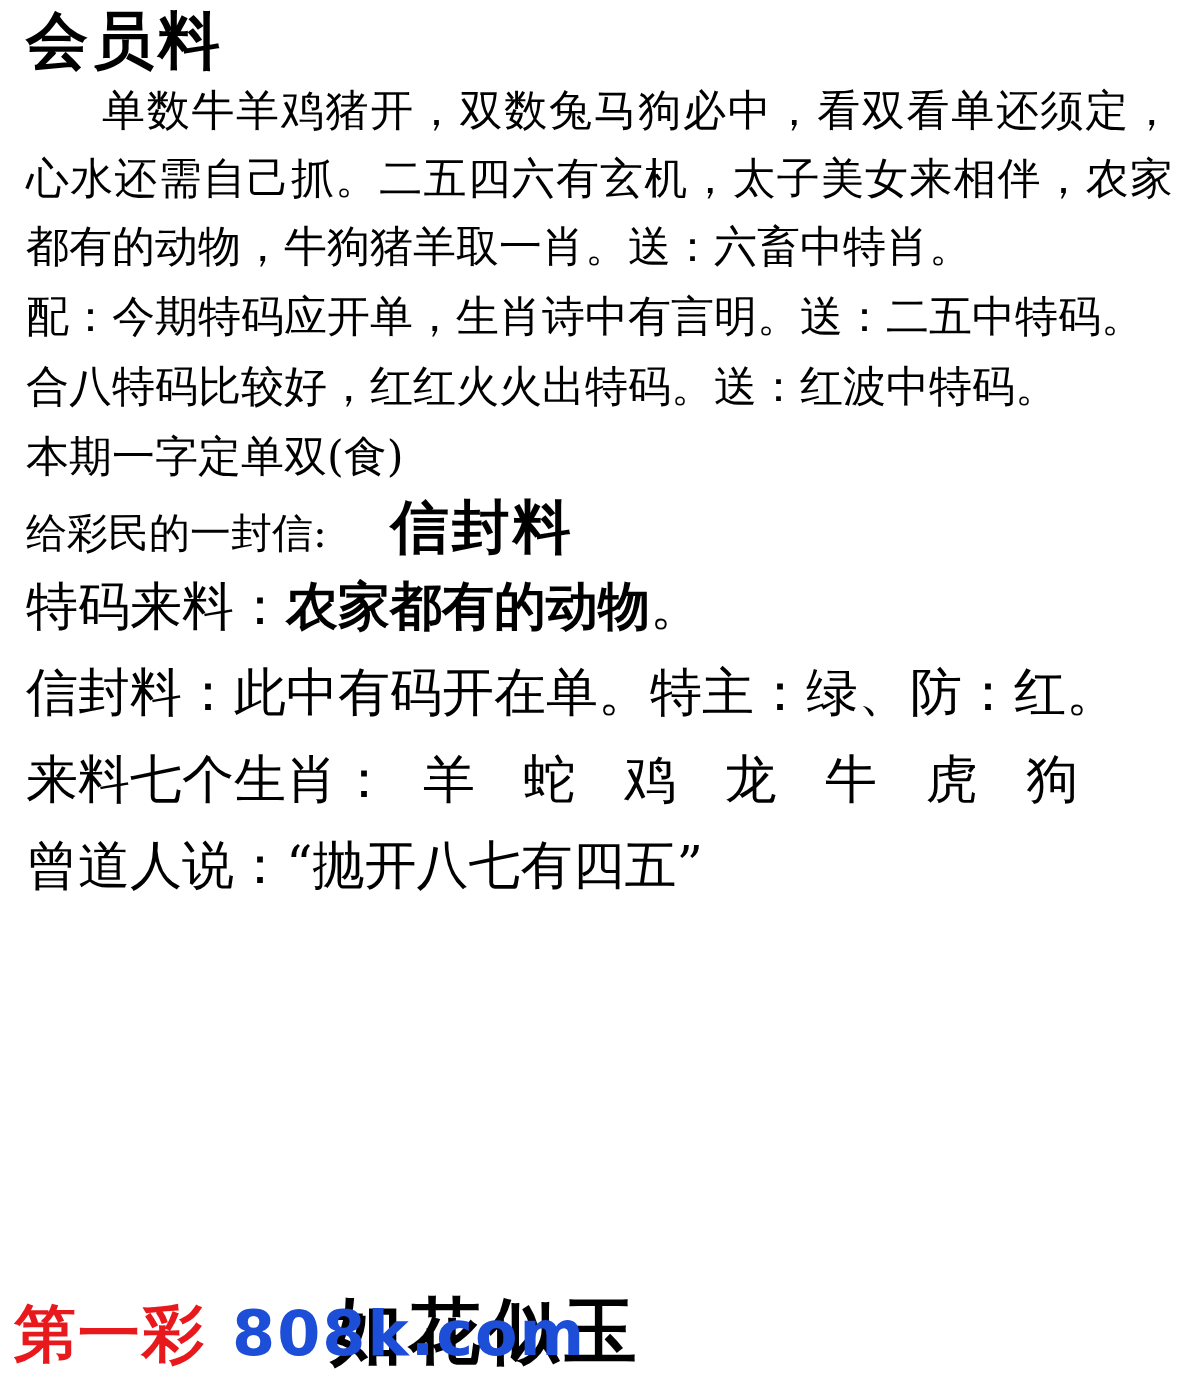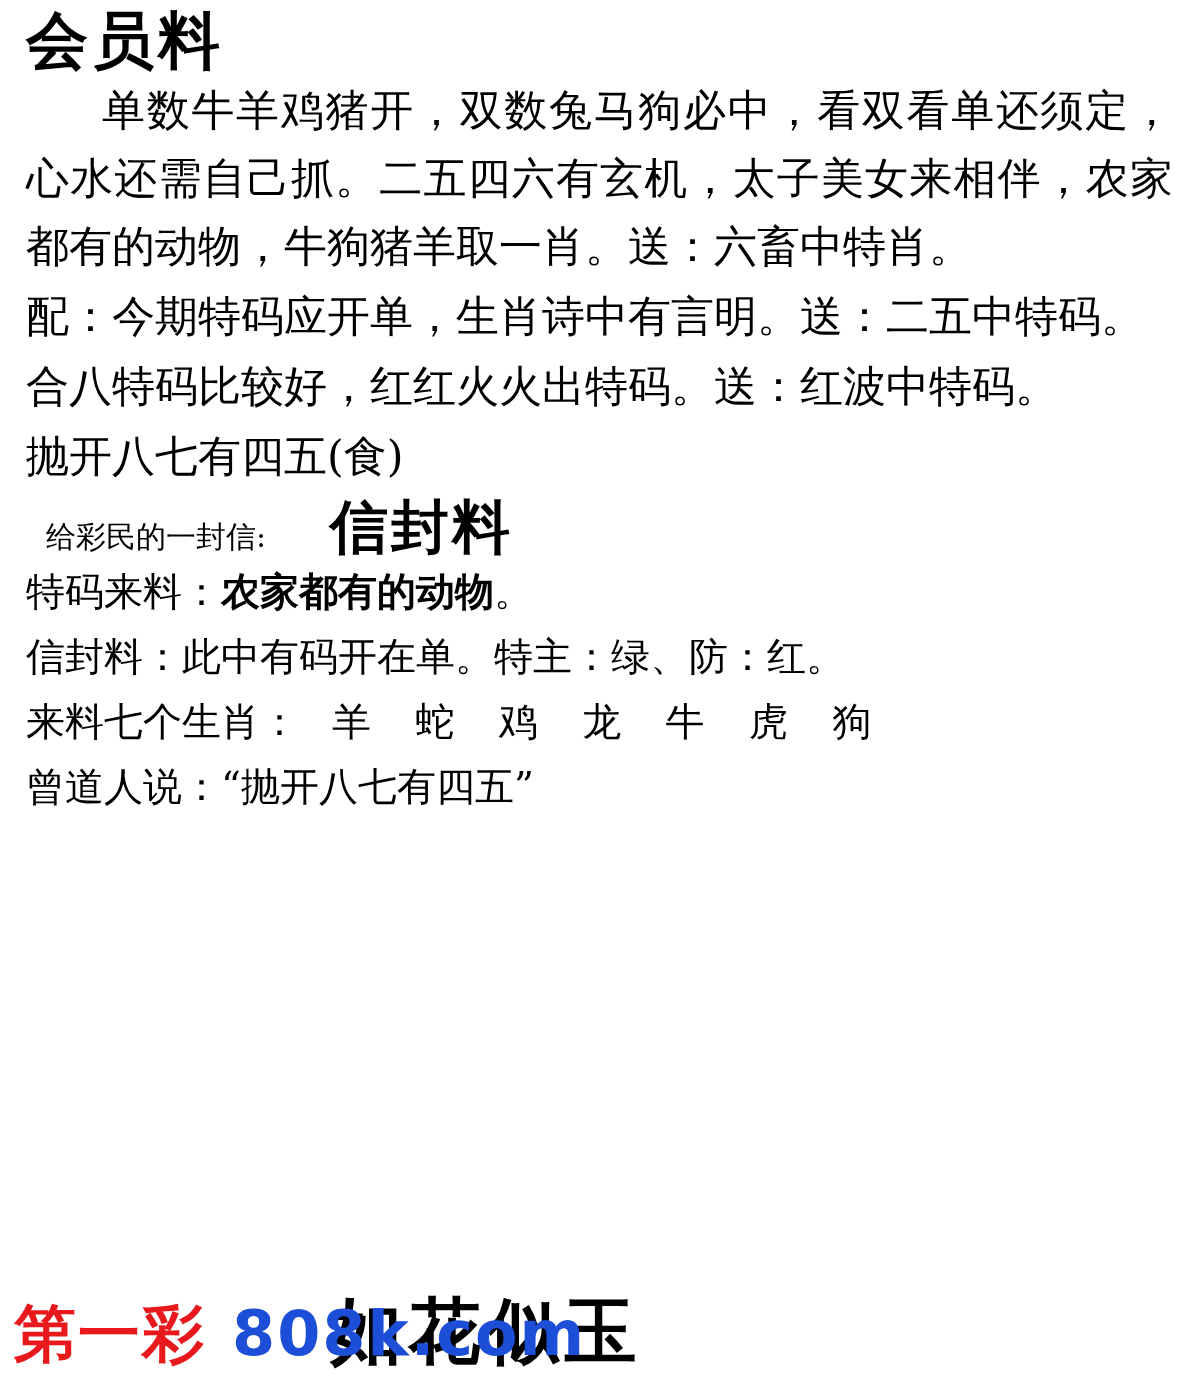--- a/index.html
+++ b/index.html
@@ -37,37 +37,36 @@
     margin: 0 0 2px 0;
     letter-spacing: 0px;
   }
   .para.indent {
     text-indent: 76px;
   }
   .para.tight {
     line-height: 1.5;
   }
   .line {
-    font-size: 39px;
+    font-size: 52px;
     line-height: 1.62;
     margin: 0 0 2px 0;
     white-space: nowrap;
   }
   .row-title {
     display: flex;
     align-items: baseline;
     gap: 0px;
     margin: 6px 0 2px 0;
   }
   .row-title .lead {
-    font-size: 30px;
+    font-size: 41px;
     line-height: 1.4;
     flex: 0 0 auto;
     padding-right: 64px;
-    margin-left: 20px;
   }
   .row-title .midtitle {
     font-size: 58px;
     font-weight: bold;
     letter-spacing: 3px;
     line-height: 1.05;
     flex: 0 0 auto;
   }
   .bold-inline {
     font-weight: bold;
@@ -118,21 +117,21 @@
 <div class="page">
 
   <div class="title">会员料</div>
 
   <div class="para indent">单数牛羊鸡猪开，双数兔马狗必中，看双看单还须定，心水还需自己抓。二五四六有玄机，太子美女来相伴，农家都有的动物，牛狗猪羊取一肖。送：六畜中特肖。</div>
 
   <div class="para">配：今期特码应开单，生肖诗中有言明。送：二五中特码。</div>
 
   <div class="para">合八特码比较好，红红火火出特码。送：红波中特码。</div>
 
-  <div class="para">抛开八七有四五(食)</div>
+  <div class="para">本期一字定单双(食)</div>
 
   <div class="row-title">
     <span class="lead">给彩民的一封信:</span>
     <span class="midtitle">信封料</span>
   </div>
 
 
   <div class="line">
     <span>特码来料：</span><span class="bold-inline">农家都有的动物</span><span>。</span>
   </div>

